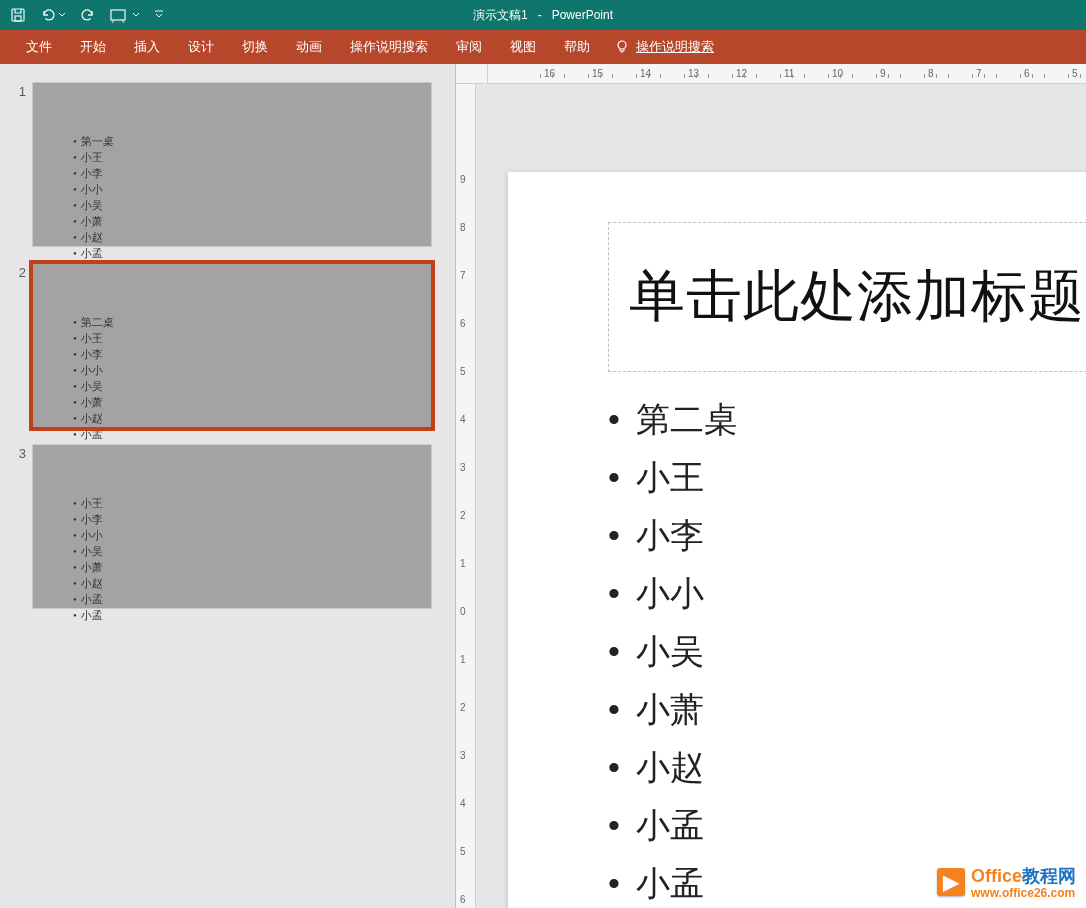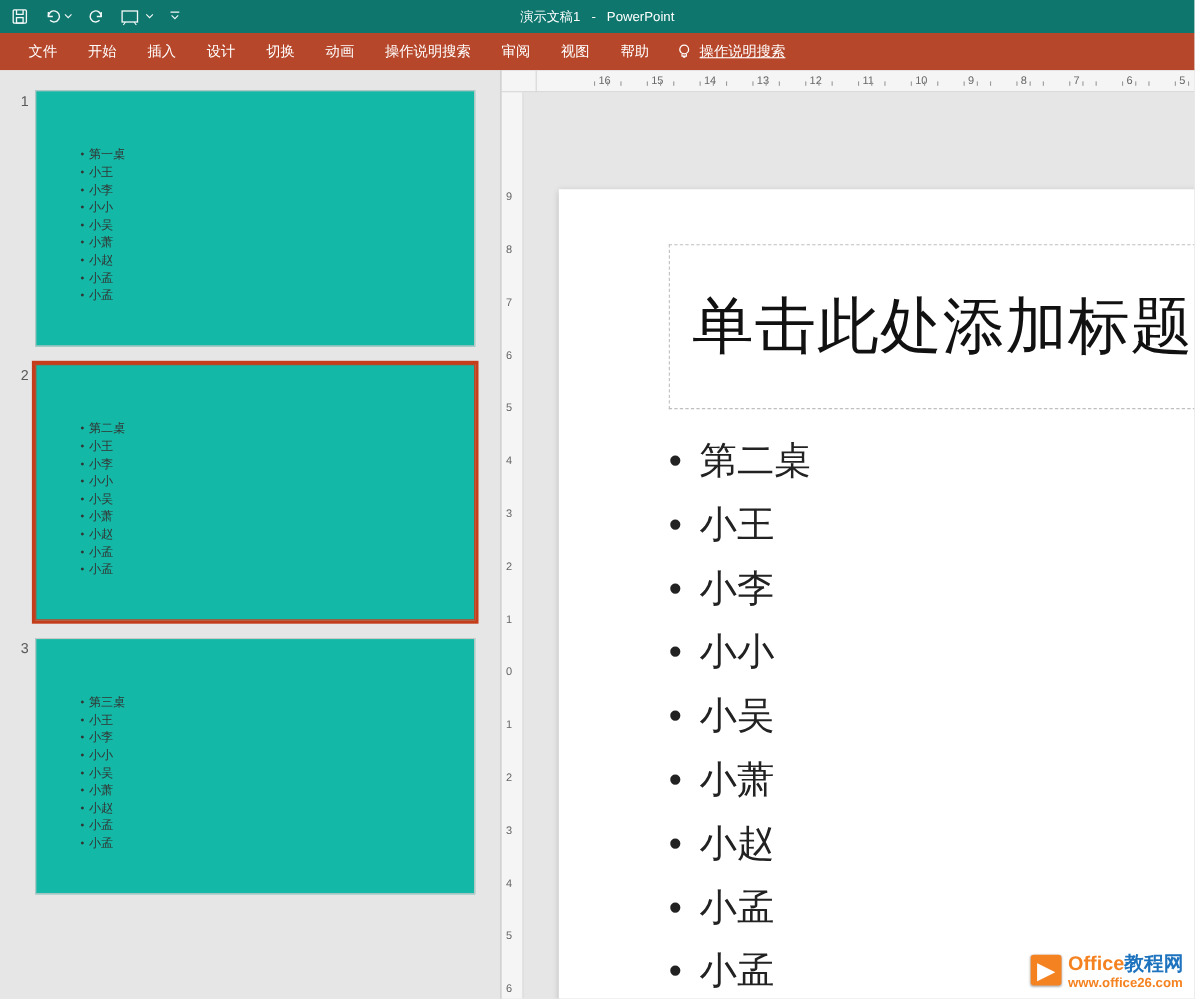--- a/index.html
+++ b/index.html
@@ -79,22 +79,22 @@
   .thumb-row { display: flex; gap: 6px; margin-bottom: 16px; }
   .thumb-num {
     width: 16px;
     font-size: 13px;
     color: #5a5a5a;
     text-align: right;
     padding-top: 2px;
   }
   .thumb {
     width: 400px;
-    height: 233px;
-    background: #14b8a6;
+    height: 165px;
+    background: #a3a3a3;
     border: 1px solid #c9c9c9;
     position: relative;
     cursor: pointer;
     padding: 50px 40px 10px 40px;
   }
   .thumb.selected {
     outline: 3px solid #c43e1c;
     outline-offset: 0;
     border-color: #c43e1c;
   }
@@ -338,21 +338,20 @@
           <li>小赵</li>
           <li>小孟</li>
           <li>小孟</li>
         </ul>
       </div>
     </div>
     <div class="thumb-row">
       <div class="thumb-num">3</div>
       <div class="thumb">
         <ul class="thumb-list">
-          <li>第三桌</li>
           <li>小王</li>
           <li>小李</li>
           <li>小小</li>
           <li>小吴</li>
           <li>小萧</li>
           <li>小赵</li>
           <li>小孟</li>
           <li>小孟</li>
         </ul>
       </div>

